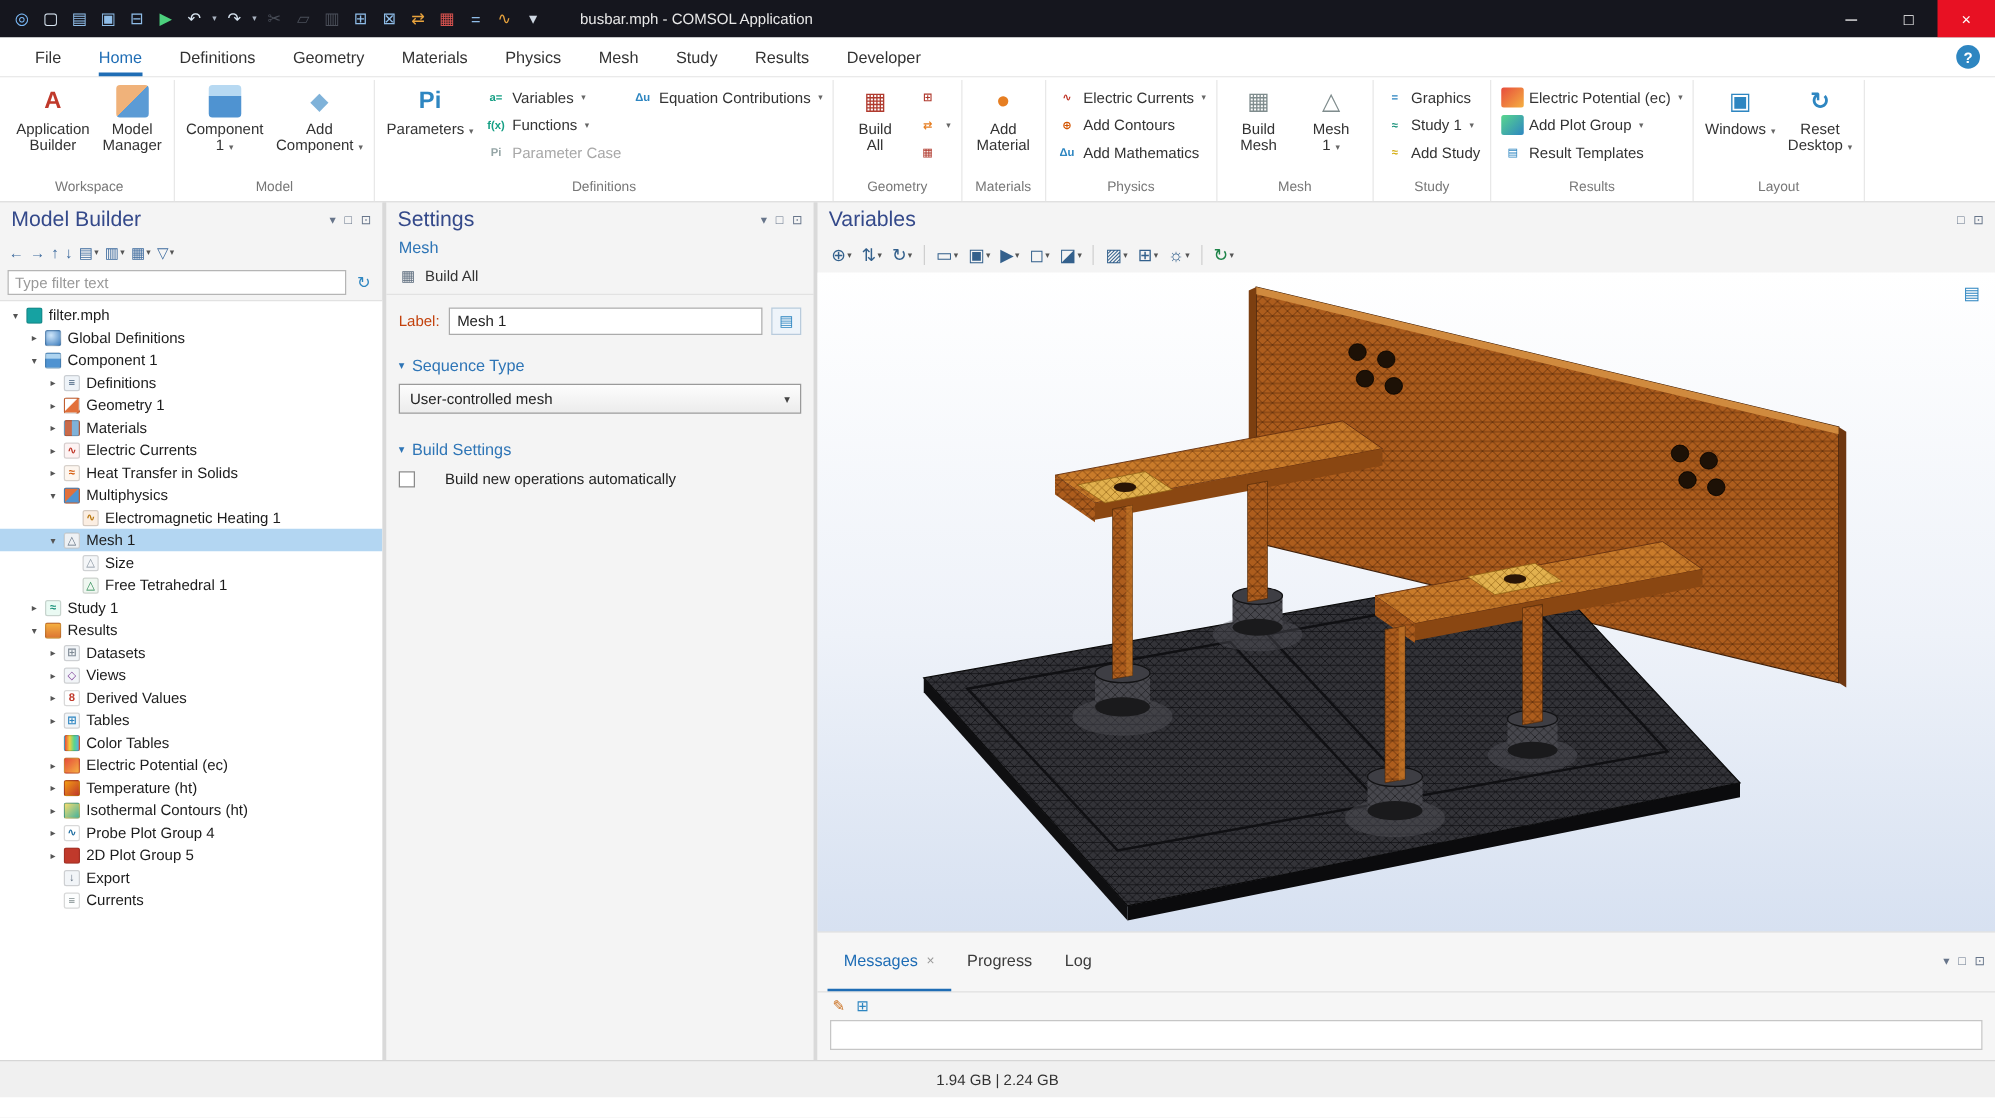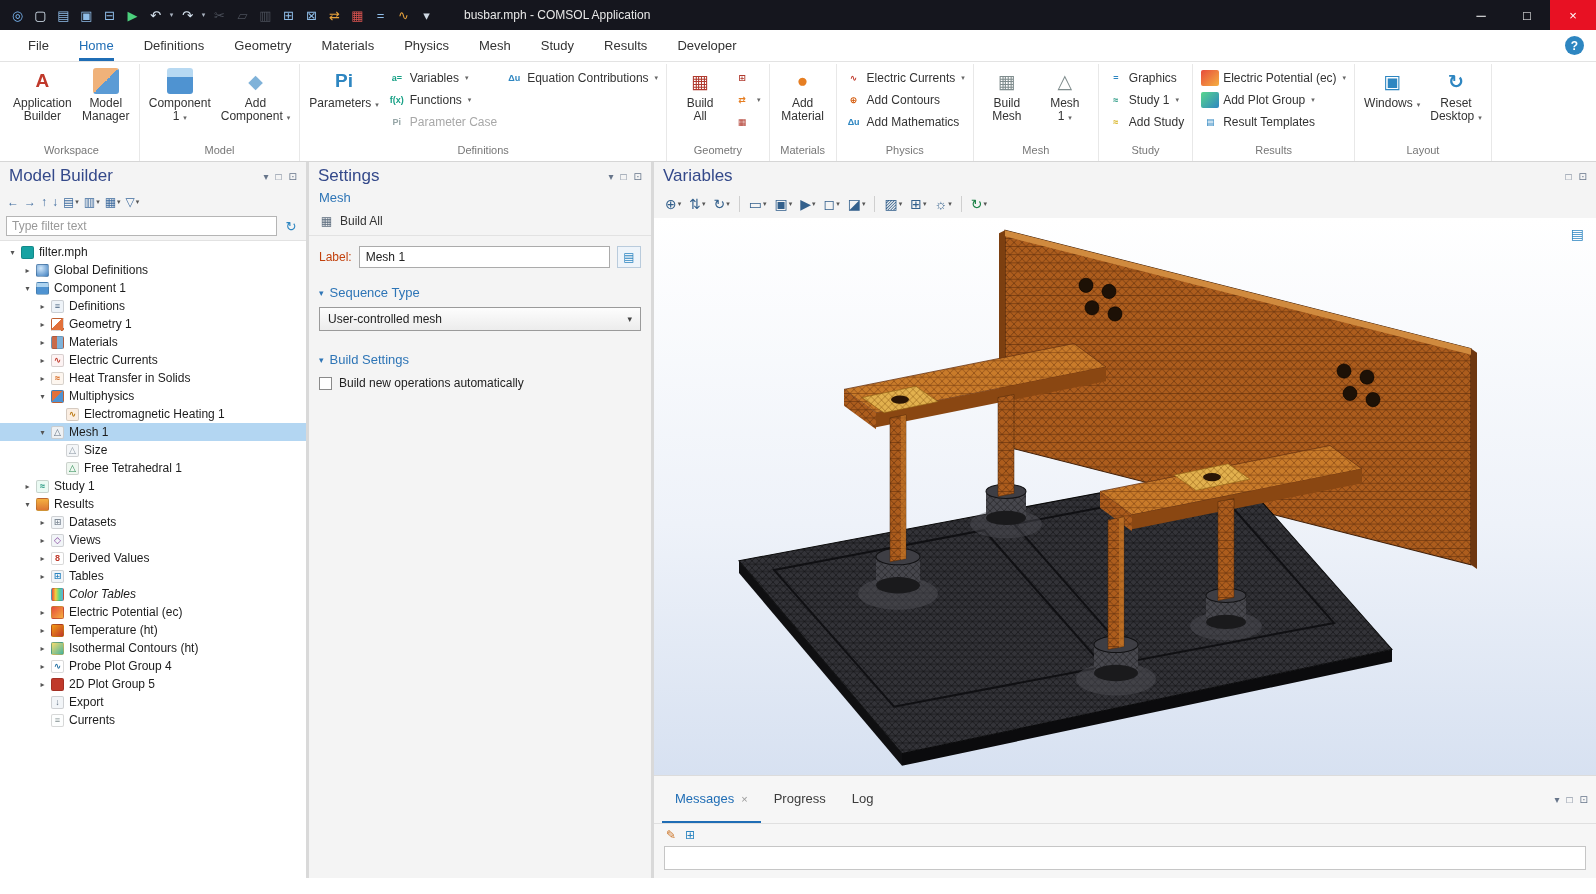--- a/index.html
+++ b/index.html
@@ -73,21 +73,21 @@
 .ba-icon{width:15px;height:15px;display:inline-flex;align-items:center;justify-content:center;color:#5d6d7e;font-size:12px}
 .label-row{display:flex;align-items:center;gap:7px;padding:10px 10px 6px}
 .label-cap{font-size:12px;color:#c2410c;flex:none}
 .label-input{flex:1;height:22px;border:1px solid #ababab;background:#fff;padding:0 6px;font-size:12px;font-family:inherit;color:#222;outline:none}
 .label-btn{width:24px;height:22px;border:1px solid #b9cbdc;background:#eef4fa;color:#2e86c1;display:flex;align-items:center;justify-content:center;font-size:12px;flex:none}
 .section{padding:4px 10px 2px}
 .sec-head{display:flex;align-items:center;gap:6px;color:#2e75b6;font-size:13px;padding:7px 0 5px}
 .sec-chev{font-size:9px}
 .select{height:24px;border:1px solid #9a9a9a;background:linear-gradient(#fdfdfd,#ececec);display:flex;align-items:center;padding:0 8px;font-size:12px;color:#222;margin:2px 0 8px}
 .select-arrow{margin-left:auto;font-size:9px;color:#444}
-.cb-row{display:flex;align-items:center;gap:7px;padding:4px 0 6px;font-size:12px;color:#222}
+.cb-row{display:flex;align-items:center;gap:24px;padding:4px 0 6px;font-size:12px;color:#222}
 .checkbox{width:13px;height:13px;border:1px solid #8a8a8a;background:#fff;flex:none}
 
 
 .gfx-toolbar{height:28px;display:flex;align-items:center;gap:2px;padding:0 8px;flex:none}
 .gtb-btn{display:flex;align-items:center;gap:1px;padding:2px 3px}
 .gtb-glyph{font-size:14px;color:#33608c}
 .gtb-chev{font-size:7px;color:#555}
 .gtb-sep{width:1px;height:16px;background:#cfcfcf;margin:0 4px}
 .canvas{flex:1;position:relative;background:linear-gradient(180deg,#ffffff 0%,#eef2f9 55%,#d7e1f1 100%);min-height:0}
 .canvas svg{position:absolute;inset:0;width:100%;height:100%}
@@ -480,21 +480,21 @@
           <div class="trow" style="padding-left: 36px;">
             <span class="texp">▸</span>
             <span class="ticon" style="background: rgb(255, 255, 255); color: rgb(192, 57, 43);">8</span>
             <span class="tlabel">Derived Values</span>
           </div>
           <div class="trow" style="padding-left: 36px;">
             <span class="texp">▸</span>
             <span class="ticon" style="background: rgb(242, 245, 248); color: rgb(46, 134, 193);">⊞</span>
             <span class="tlabel">Tables</span>
           </div>
-          <div class="trow" style="padding-left: 36px; font-style: italic;">
+          <div class="trow" style="padding-left: 36px;">
             <span class="texp"></span>
             <span class="ticon" style="background: linear-gradient(90deg, rgb(231, 76, 60), rgb(244, 208, 63), rgb(88, 214, 141), rgb(93, 173, 226));"></span>
             <span class="tlabel">Color Tables</span>
           </div>
           <div class="trow" style="padding-left: 36px;">
             <span class="texp">▸</span>
             <span class="ticon" style="background: linear-gradient(135deg, rgb(231, 76, 60), rgb(245, 176, 65));"></span>
             <span class="tlabel">Electric Potential (ec)</span>
           </div>
           <div class="trow" style="padding-left: 36px;">
@@ -748,14 +748,17 @@
         </div>
         <div class="msg-toolbar">
             <span class="msg-tool" style="color: rgb(202, 111, 30);">✎</span>
             <span class="msg-tool" style="color: rgb(46, 134, 193);">⊞</span>
           </div>
         <div class="msg-input"></div>
       </div>
     </div>
   </div>
 
+  <div class="statusbar">
+    <span>1.94 GB | 2.24 GB</span>
+  </div>
   <div class="bottom-strip"></div>
 </div>
 
 </body></html>

